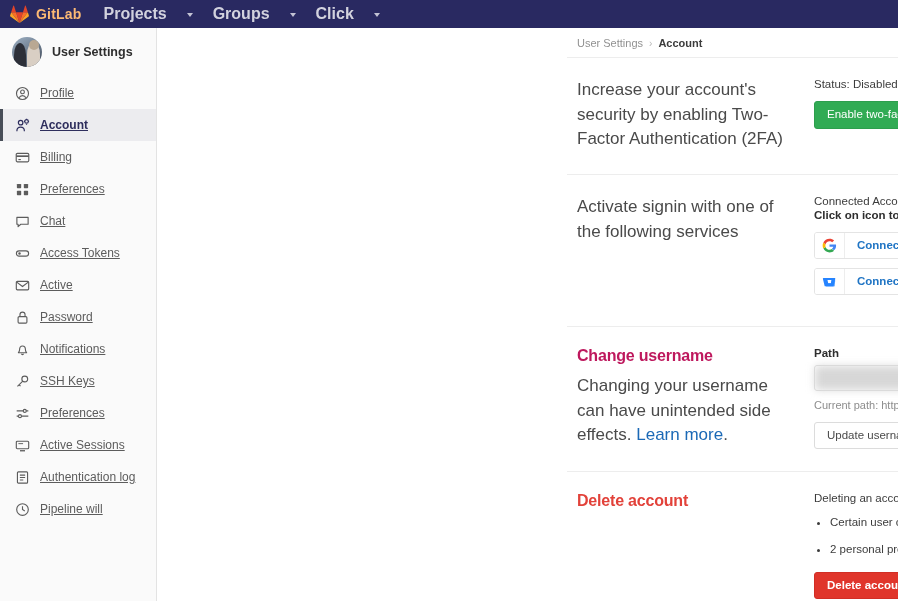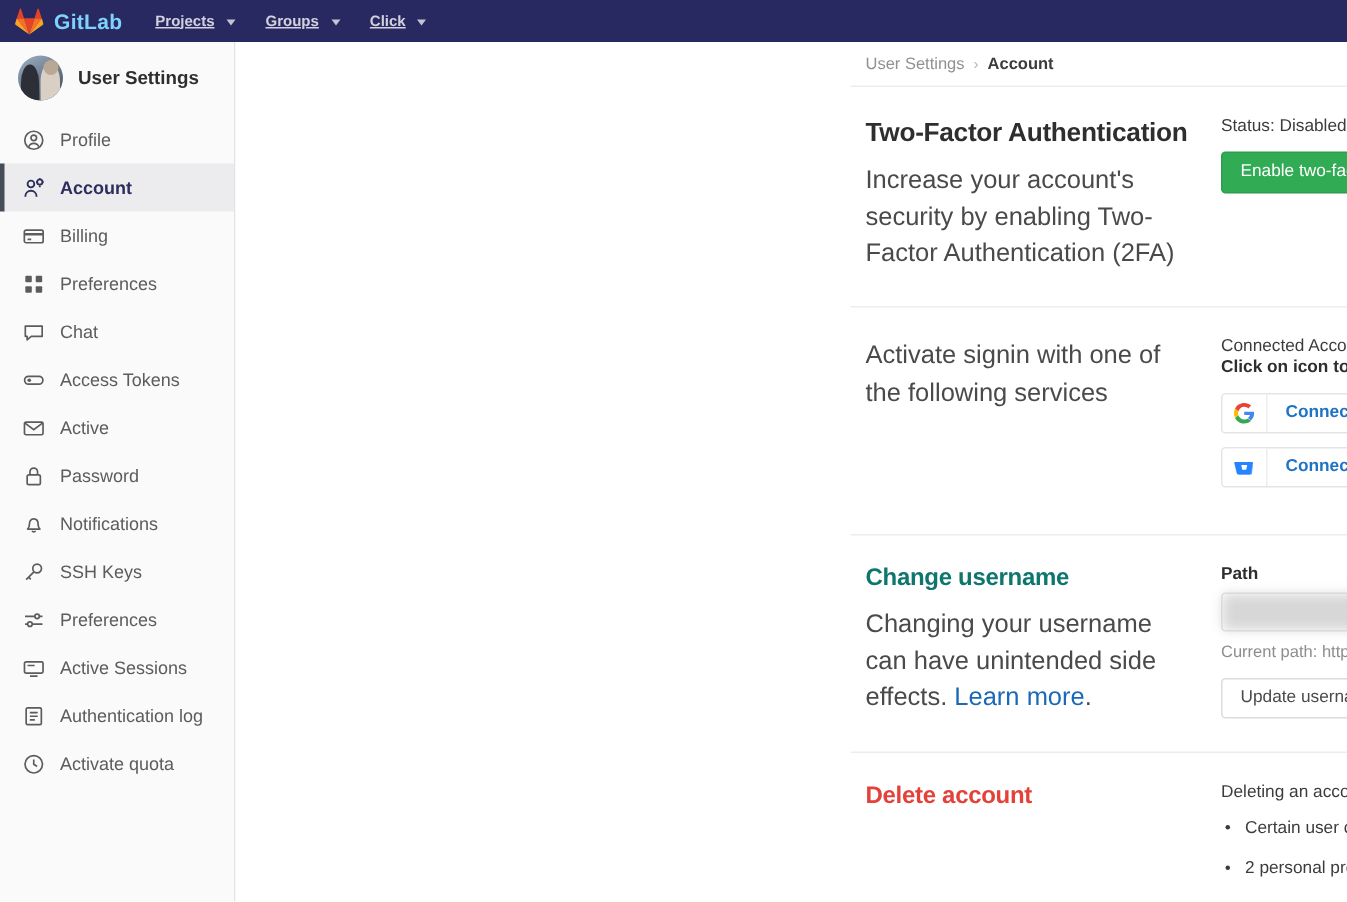--- a/index.html
+++ b/index.html
@@ -18,26 +18,26 @@
     background: #292961;
     display: flex;
     align-items: center;
     padding: 0 10px;
     position: relative;
     z-index: 30;
   }
   .brand { display: flex; align-items: center; gap: 7px; margin-right: 22px; }
   .brand-logo { width: 19px; height: 19px; display: block; }
   .brand-name {
-    color: #7dd3fc; font-size: 14px; font-weight: bold; letter-spacing: .2px;
+    color: #fdba74; font-size: 14px; font-weight: bold; letter-spacing: .2px;
   }
   .nav-links { display: flex; align-items: center; gap: 20px; }
   .nav-link {
-    color: #d2d2de; font-size: 10px; font-weight: bold;
-    display: flex; align-items: center; gap: 8px; cursor: pointer; text-decoration: underline;
+    color: #d2d2de; font-size: 16px; font-weight: bold;
+    display: flex; align-items: center; gap: 20px; cursor: pointer;
   }
   .caret {
     width: 0; height: 0; border-left: 3px solid transparent;
     border-right: 3px solid transparent; border-top: 4px solid #c3c3d4;
     display: inline-block; margin-top: 1px;
   }
 
   
   .page { display: flex; height: 573px; }
 
@@ -72,21 +72,21 @@
   }
   .sb-title { font-size: 12.5px; font-weight: bold; color: #2e2e2e; }
 
   .sb-item {
     display: flex; align-items: center; gap: 10px;
     height: 32px; padding-left: 12px;
     font-size: 12px; color: #5c5c5c;
     cursor: pointer; border-left: 3px solid transparent;
     position: relative;
   }
-  .sb-item .sb-label { line-height: 1; }
+  .sb-item .sb-label { line-height: 1; text-decoration: underline; }
   .sb-item.active {
     background: #ececef;
     border-left-color: #474d57;
     color: #2e2e5d;
     font-weight: bold;
   }
   .sb-item.active .ico { color: #2e2e5d; }
   .ico {
     width: 15px; height: 15px; min-width: 15px;
     color: #5c5c5c; display: flex; align-items: center; justify-content: center;
@@ -119,21 +119,21 @@
     border-bottom: 1px solid #ededed;
   }
   .section:last-child { border-bottom: none; }
   .sec-left { width: 237px; min-width: 237px; padding-right: 18px; }
   .sec-right { flex: 1; }
 
   .sec-title {
     font-size: 17.5px; font-weight: bold; color: #2e2e2e;
     margin-bottom: 9px; letter-spacing: -.2px;
   }
-  .sec-title.warning { color: #0f766e; font-size: 16px; }
+  .sec-title.warning { color: #be185d; font-size: 16px; }
   .sec-title.danger  { color: #e2423a; font-size: 16px; }
   .sec-desc { font-size: 17px; color: #4a4a4a; line-height: 1.45; }
   .link { color: #1b69b6; text-decoration: none; cursor: pointer; }
 
   .status-line { font-size: 11.5px; color: #3c3c3c; margin-bottom: 11px; }
 
   .btn {
     display: inline-block; border-radius: 3px; font-size: 11.5px;
     padding: 7px 12px; cursor: pointer; border: 1px solid transparent;
     line-height: 1;
@@ -368,36 +368,35 @@
       <span class="sb-label">Authentication log</span>
     </div>
 
     <div class="sb-item">
       <span class="ico">
         <svg viewBox="0 0 16 16" fill="none" stroke="currentColor" stroke-width="1.2">
           <circle cx="8" cy="8" r="6.2"></circle>
             <path d="M8 4.6V8l2.4 1.6"></path>
         </svg>
       </span>
-      <span class="sb-label">Activate quota</span>
+      <span class="sb-label">Pipeline will</span>
     </div>
   </div>
 
   <div class="content">
     <div class="content-inner">
 
       <div class="breadcrumb">
         <span>User Settings</span>
         <span class="sep">›</span>
         <span class="crumb-current">Account</span>
       </div>
 
       <div class="section">
         <div class="sec-left">
-          <div class="sec-title">Two-Factor Authentication</div>
           <div class="sec-desc">Increase your account's security by enabling Two-Factor Authentication (2FA)</div>
         </div>
         <div class="sec-right">
           <div class="status-line">Status: Disabled</div>
           <div class="btn btn-green">Enable two-factor authentication</div>
         </div>
       </div>
 
       <div class="section">
         <div class="sec-left">

